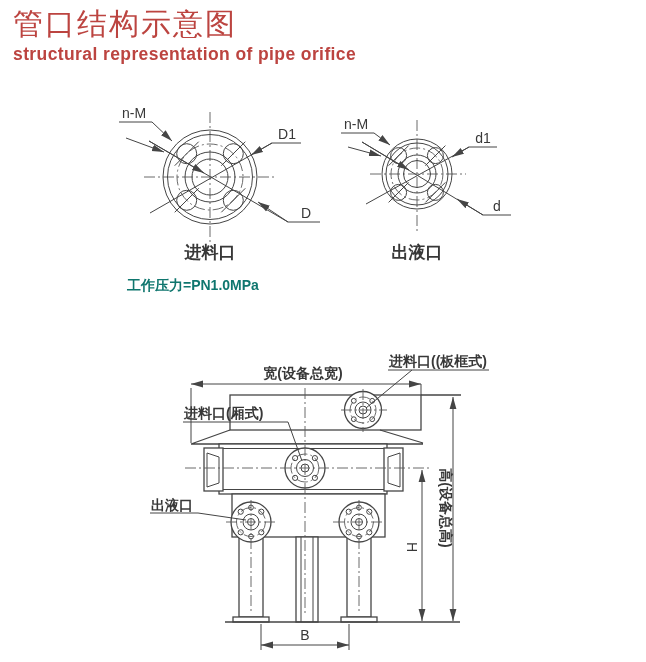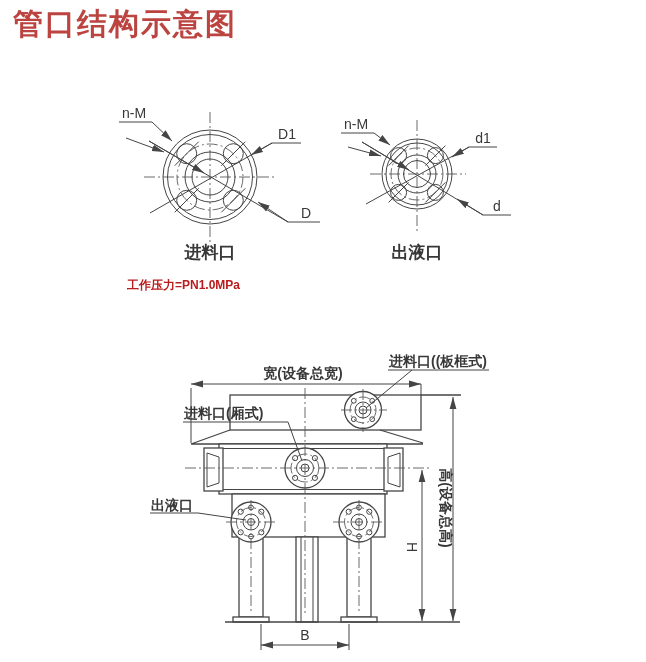--- a/index.html
+++ b/index.html
@@ -1,37 +1,38 @@
 <!DOCTYPE html>
 <html><head>
 <meta charset="utf-8">
 <style>
   html,body{margin:0;padding:0;background:#ffffff;}
   body{width:646px;height:662px;position:relative;overflow:hidden;
        font-family:"Liberation Sans","DejaVu Sans",sans-serif;}
   .page-header{position:absolute;left:13px;top:5px;color:#bc4440;}
-  .title-zh{font-size:30px;font-weight:bold;letter-spacing:2px;line-height:38px;margin:0;}
+  .title-zh{font-size:30px;font-weight:normal;letter-spacing:2px;line-height:38px;margin:0;}
   .title-en{font-size:17.5px;font-weight:bold;letter-spacing:0.4px;line-height:22px;margin:0;}
-  .specs{position:absolute;left:127px;top:274px;color:#b91c1c;
-         font-size:12px;font-weight:bold;line-height:23px;white-space:pre;}
+  .specs{position:absolute;left:127px;top:274px;color:#0f766e;
+         font-size:14px;font-weight:bold;line-height:23px;white-space:pre;}
   svg{position:absolute;left:0;top:0;}
   .ln{stroke:#454545;stroke-width:1.3;fill:none;}
   .thin{stroke:#454545;stroke-width:1;fill:none;}
   .cl{stroke:#5a5a5a;stroke-width:0.9;fill:none;stroke-dasharray:11 3 2 3;}
   .wht{fill:#ffffff;stroke:#454545;stroke-width:1.3;}
   .dim{stroke:#454545;stroke-width:1;fill:none;}
   .lbl-cjk{font:bold 14px "Liberation Sans","DejaVu Sans",sans-serif;fill:#383838;}
   .lbl-ltr{font:14px "Liberation Sans","DejaVu Sans",sans-serif;fill:#383838;}
   .cap{font:bold 17px "Liberation Sans","DejaVu Sans",sans-serif;fill:#383838;}
 </style>
 </head>
 <body>
 
 <div class="page-header">
   <h1 class="title-zh">管口结构示意图</h1>
+  <div class="title-en">structural representation of pipe orifice</div>
 </div>
 
 <div class="specs"><div>工作压力=PN1.0MPa</div></div>
 
 <svg width="646" height="662" viewBox="0 0 646 662">
   <defs>
     <marker id="arw" viewBox="0 0 12 8" refX="12" refY="4" markerWidth="12" markerHeight="8" orient="auto-start-reverse">
       <path d="M0,0.6 L12,4 L0,7.4 Z" fill="#454545"></path>
     </marker>
   </defs>

